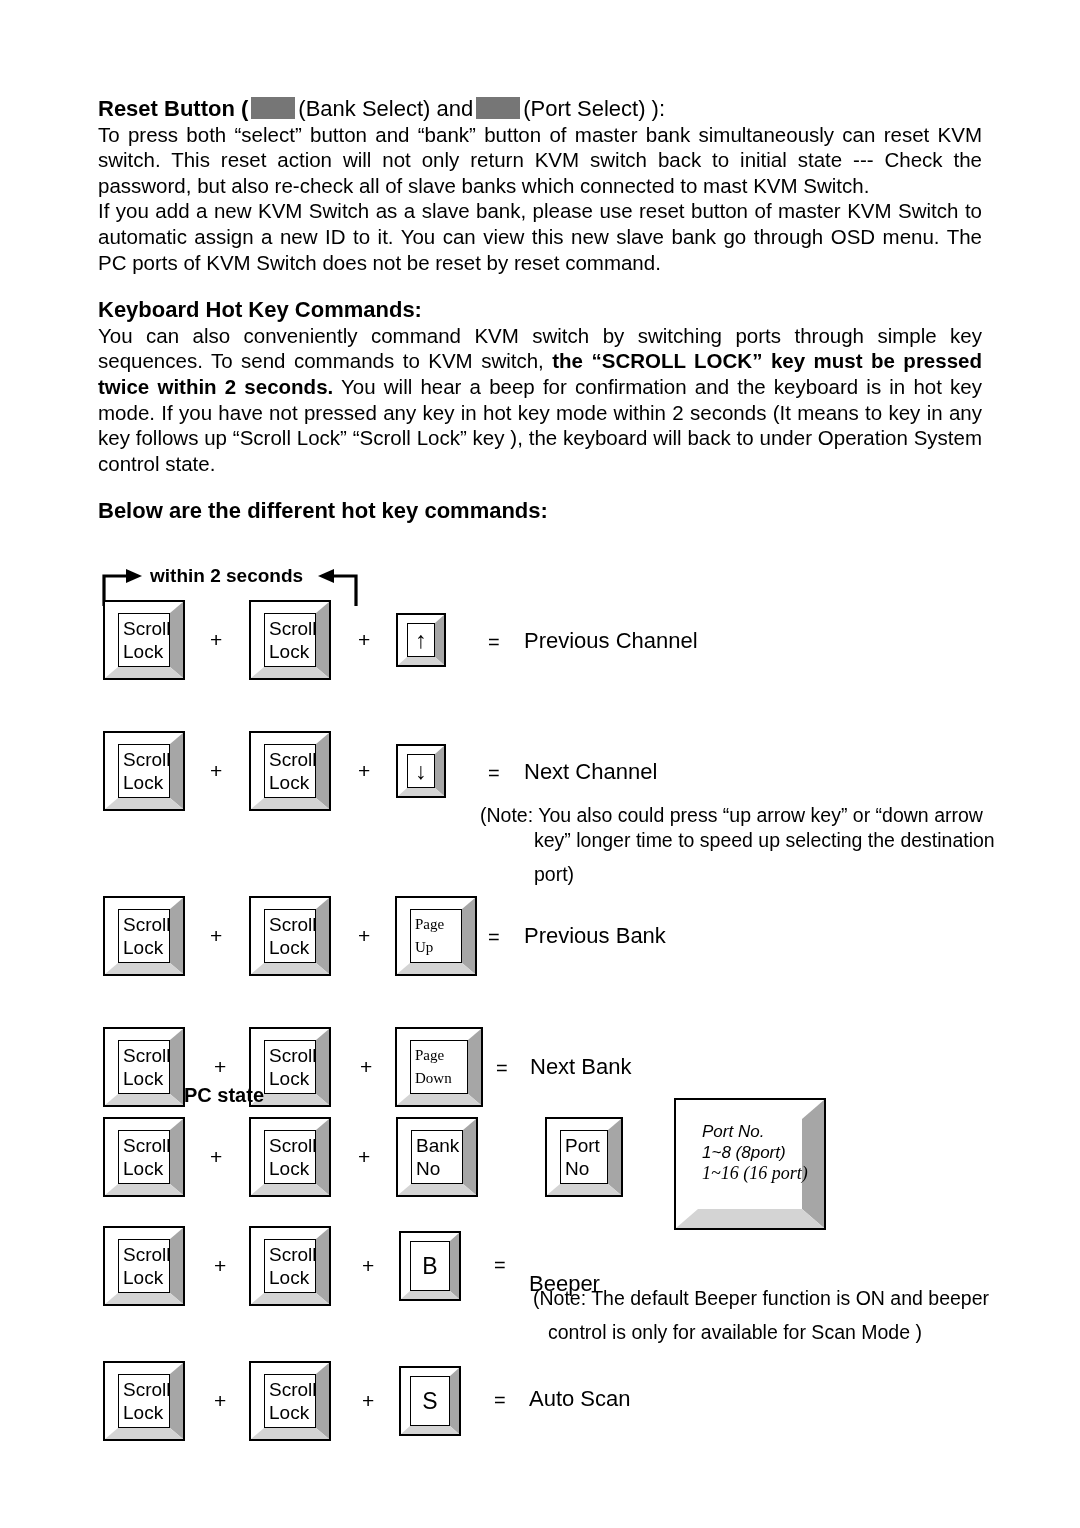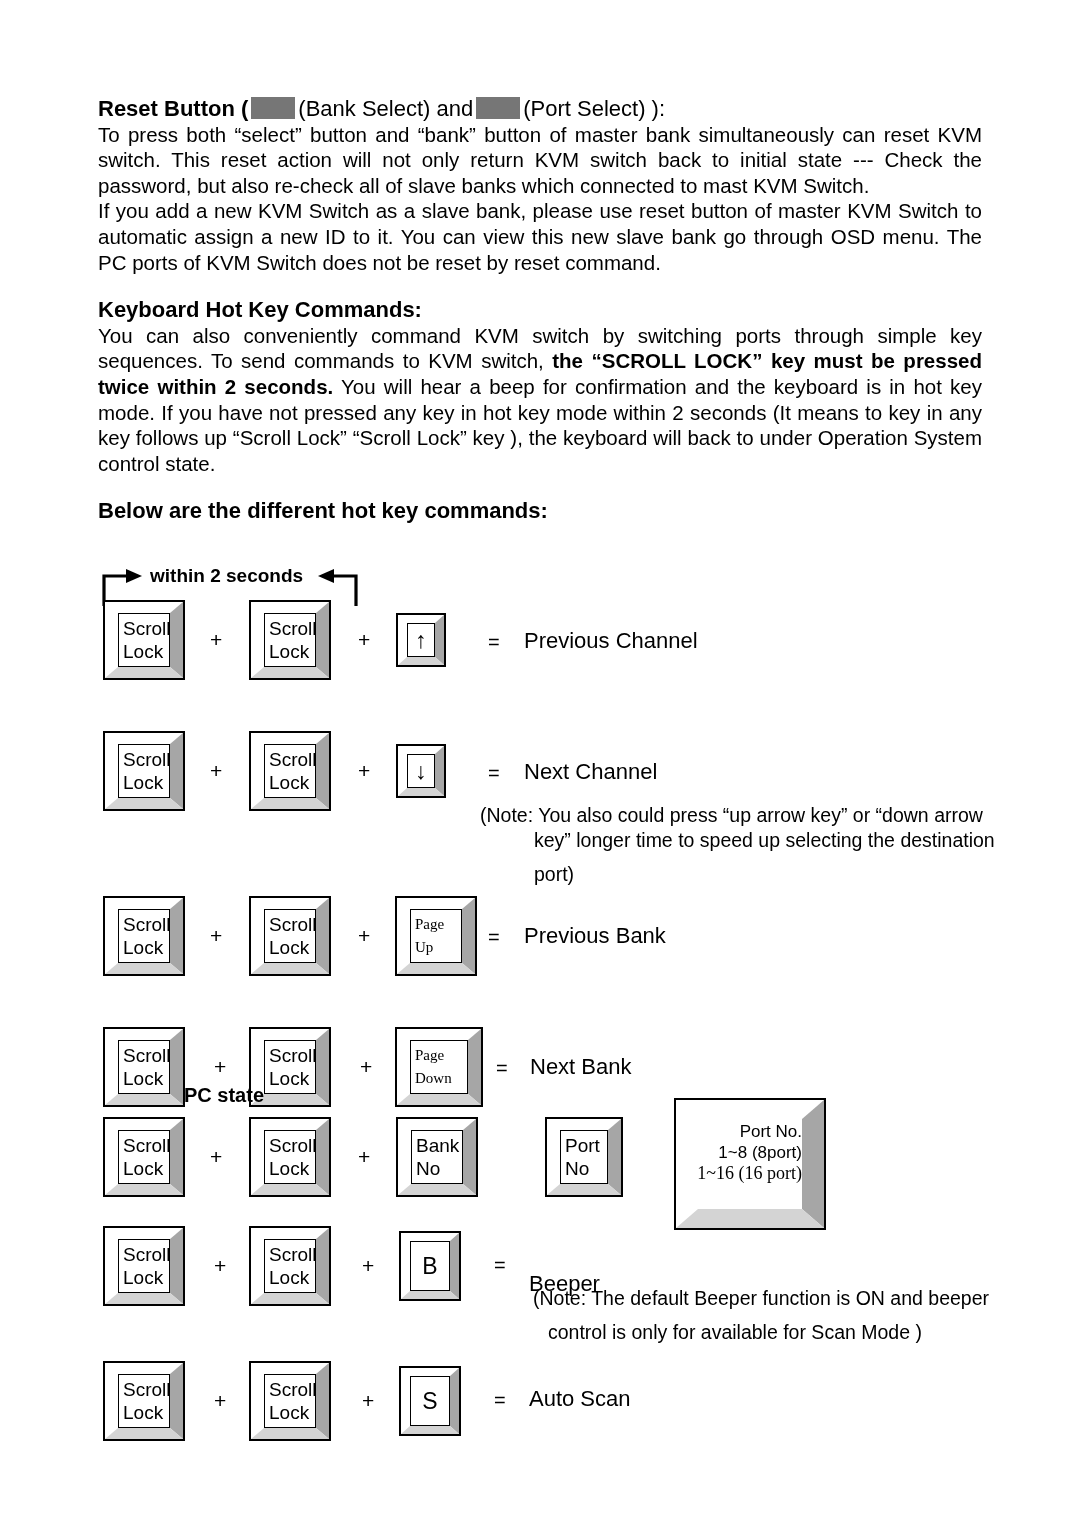--- a/index.html
+++ b/index.html
@@ -343,21 +343,21 @@
     </div>
   </div>
 
   <div class="key bigbox" style="left:674px;top:1098px;width:152px;height:132px;">
     <div class="bev">
         <i class="t"></i>
         <i class="l"></i>
         <i class="r"></i>
         <i class="b"></i>
       </div>
-    <div class="face" style="border:none;align-items:flex-end;justify-content:flex-start;padding-top:2px;">
+    <div class="face" style="border:none;align-items:flex-start;justify-content:flex-start;padding-top:2px;font-style:italic;">
       <div class="lbl sm">Port No.</div>
       <div class="lbl sm">1~8 (8port)</div>
       <div class="lbl sm serif" style="font-size:18px;">1~16 (16 port)</div>
     </div>
   </div>
 
   <div class="key" style="left:103px;top:1226px;width:82px;height:80px;">
     <div class="bev">
         <i class="t"></i>
         <i class="l"></i>

